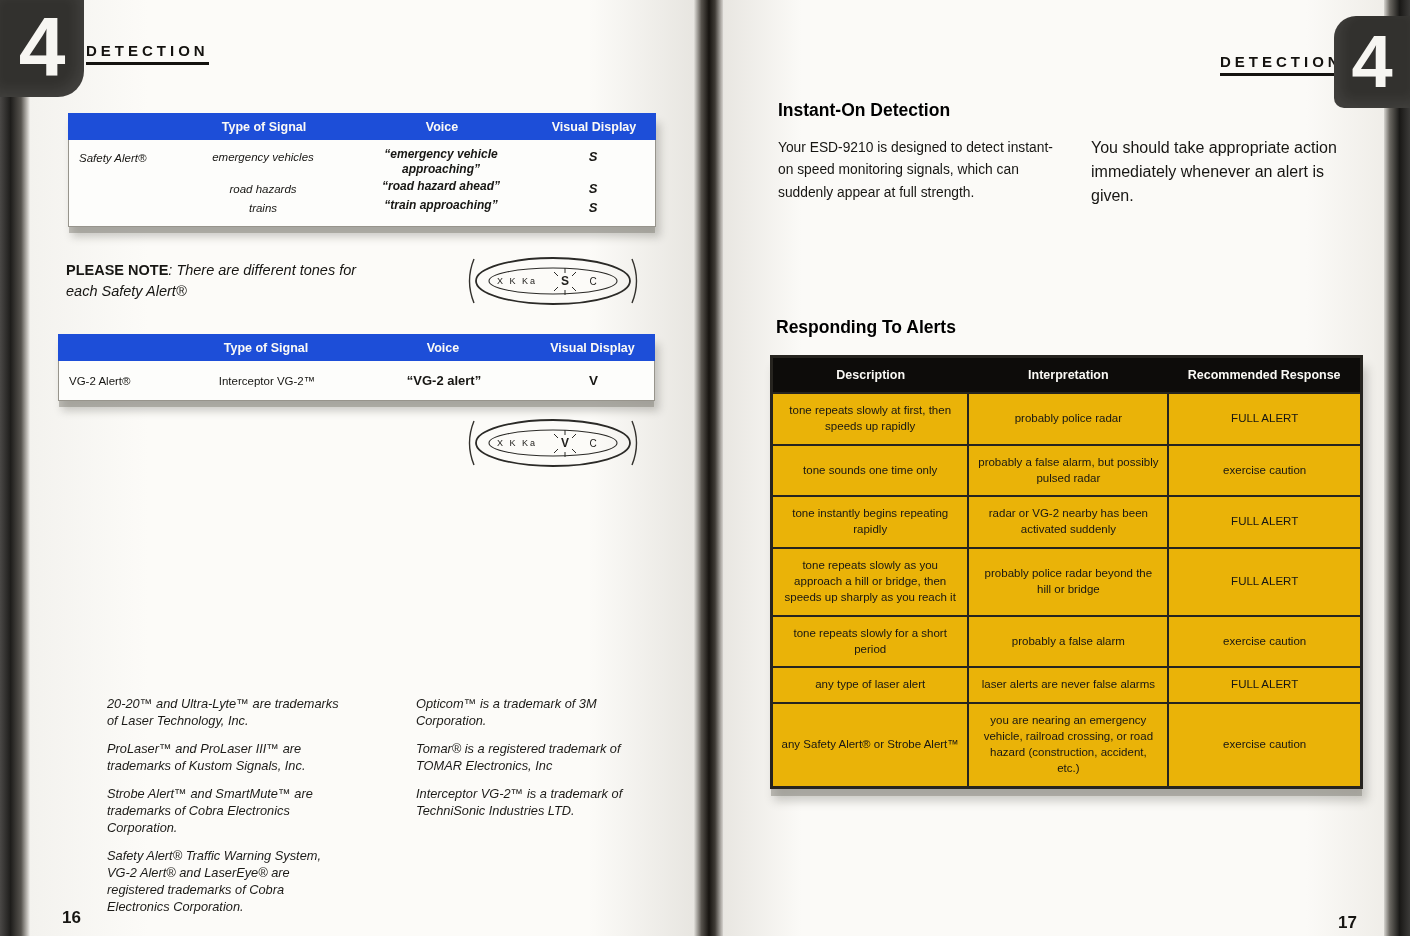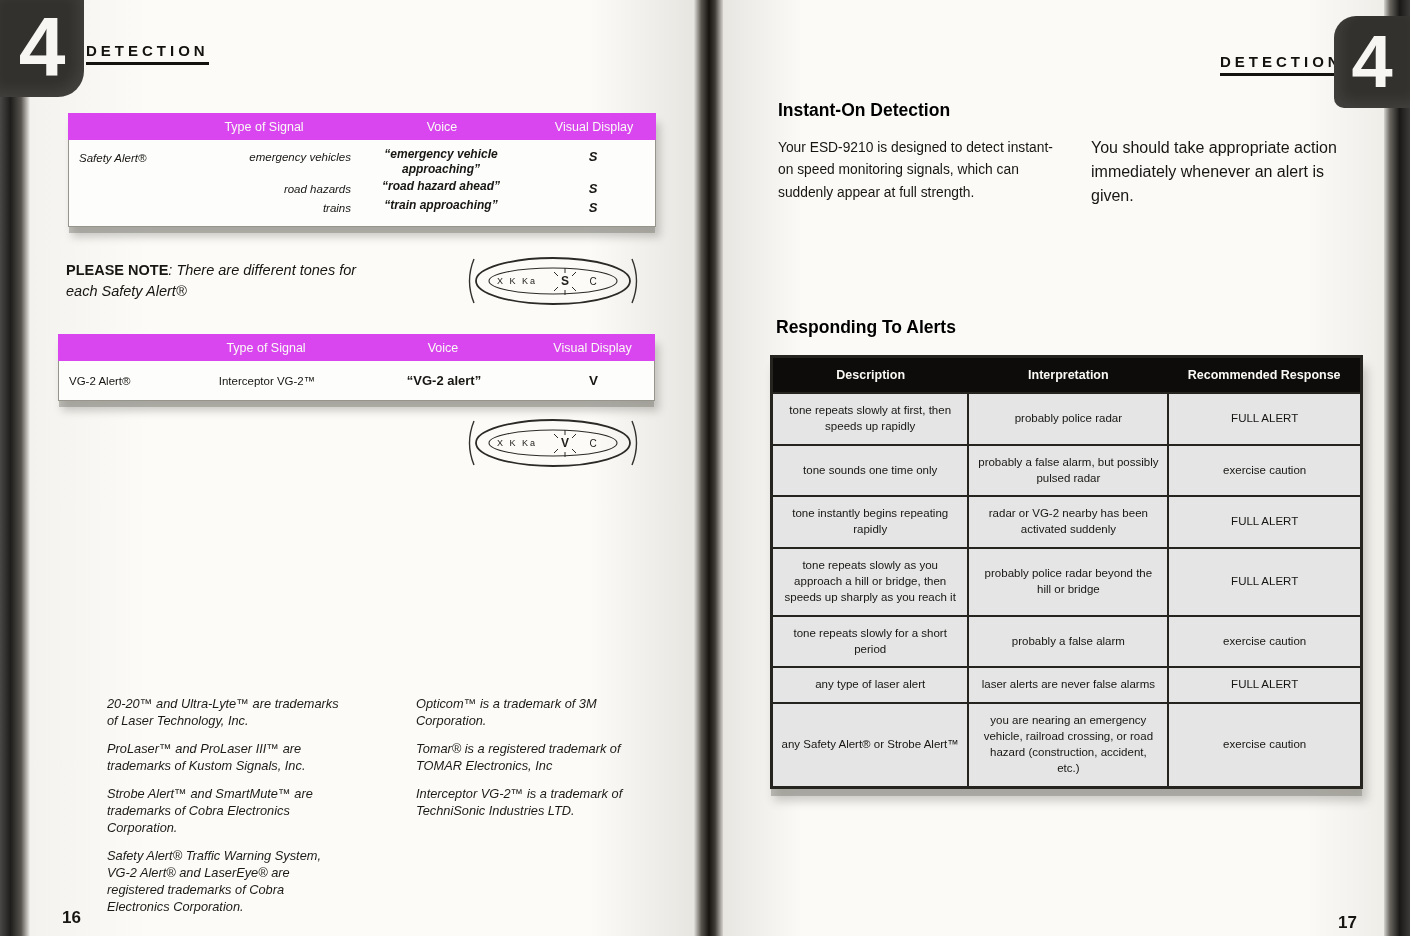--- a/index.html
+++ b/index.html
@@ -31,30 +31,30 @@
   .badge-right { right:0; top:16px; width:76px; height:92px; border-radius:22px 0 0 10px;
                  box-shadow:inset 6px -6px 14px rgba(255,255,255,.08); }
   .badge-right .num { font-size:74px; line-height:1; }
 
   .section-title { font-size:15px; font-weight:bold; letter-spacing:4px; color:#14120f;
                    border-bottom:3px solid #14120f; padding-bottom:3px; }
 
   
   .sig-table { background:#fdfdfb;
                box-shadow:0 7px 0 -1px rgba(125,122,114,.45), 4px 10px 8px rgba(60,58,52,.25); }
-  .sig-head { display:grid; background:#d946ef; color:#fbfaf6; font-weight:normal; font-size:12.5px;
+  .sig-head { display:grid; background:#1d4ed8; color:#fbfaf6; font-weight:bold; font-size:12.5px;
               align-items:center; height:27px; text-align:center; }
   .t1-head { grid-template-columns:108px 176px 180px 124px; }
   .t2-head { grid-template-columns:118px 180px 174px 125px; }
   .sig-body { border:1px solid #97948c; border-top:none; background:#fdfdfb; }
   .t1-body { display:flex; padding:6px 0 10px 0;font-style:italic; }
   .t1-label { width:108px; font-size:11.5px; padding:6px 0 0 10px; }
   .t1-rows { flex:1; }
   .t1-row { display:grid; grid-template-columns:176px 180px 124px; align-items:start; padding:1px 0; }
-  .t1-signal { text-align:right; font-size:11.5px; padding-top:4px; }
+  .t1-signal { text-align:center; font-size:11.5px; padding-top:4px; }
   .t1-voice  { text-align:center; font-size:12px; font-weight:bold; line-height:1.25; }
   .t1-disp   { text-align:center; font-size:13px; font-weight:bold; padding-top:2px; }
   .t2-body { display:grid; grid-template-columns:118px 180px 174px 125px; align-items:center; height:40px; }
   .t2-label  { font-size:11.5px; padding-left:10px; }
   .t2-signal { text-align:center; font-size:11.5px; }
   .t2-voice  { text-align:center; font-size:13px; font-weight:bold; }
   .t2-disp   { text-align:center; font-size:13.5px; font-weight:bold; }
 
   
   .note { width:305px; font-size:14.5px; line-height:1.45; }
@@ -72,21 +72,21 @@
   .tm-col { width:279px;margin-left:43px; }
   .tm-col p { font-style:italic; font-size:12.8px; line-height:1.33; margin-bottom:11px; color:#1c1b18; }
 
   .pagenum { font-size:17px; font-weight:bold;margin-top:10px; }
 
   
   .h2 { font-size:17.5px; font-weight:bold; color:#000000; }
   .instant-body { width:278px; font-size:13.8px; line-height:1.62; }
   .instant-callout { width:248px; font-size:16px; font-weight:normal; line-height:1.5; }
 
-  .resp-table { border-collapse:collapse; width:593px; background:#e5e5e5;
+  .resp-table { border-collapse:collapse; width:593px; background:#eab308;
                 box-shadow:0 8px 0 -1px rgba(125,122,114,.45), 4px 12px 9px rgba(60,58,52,.25); }
   .resp-table th { background:#0d0c0a; color:#faf9f5; font-size:12.5px; font-weight:bold; padding:10px 4px; }
   .resp-table td { border:2px solid #26241f; font-size:11.5px; line-height:1.38; text-align:center;
                    vertical-align:middle; padding:9px 8px; }
   .resp-table { border:3px solid #26241f; }
 </style>
 </head>
 <body>
 
 <div class="spread">

